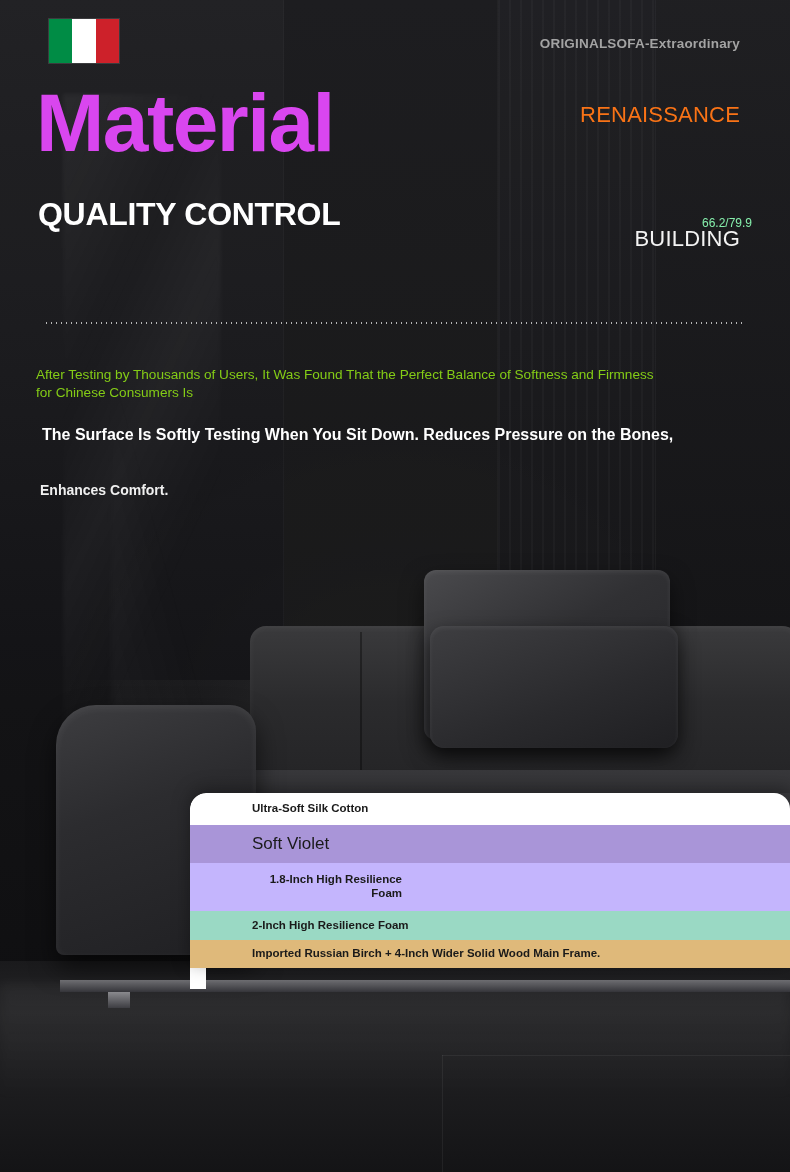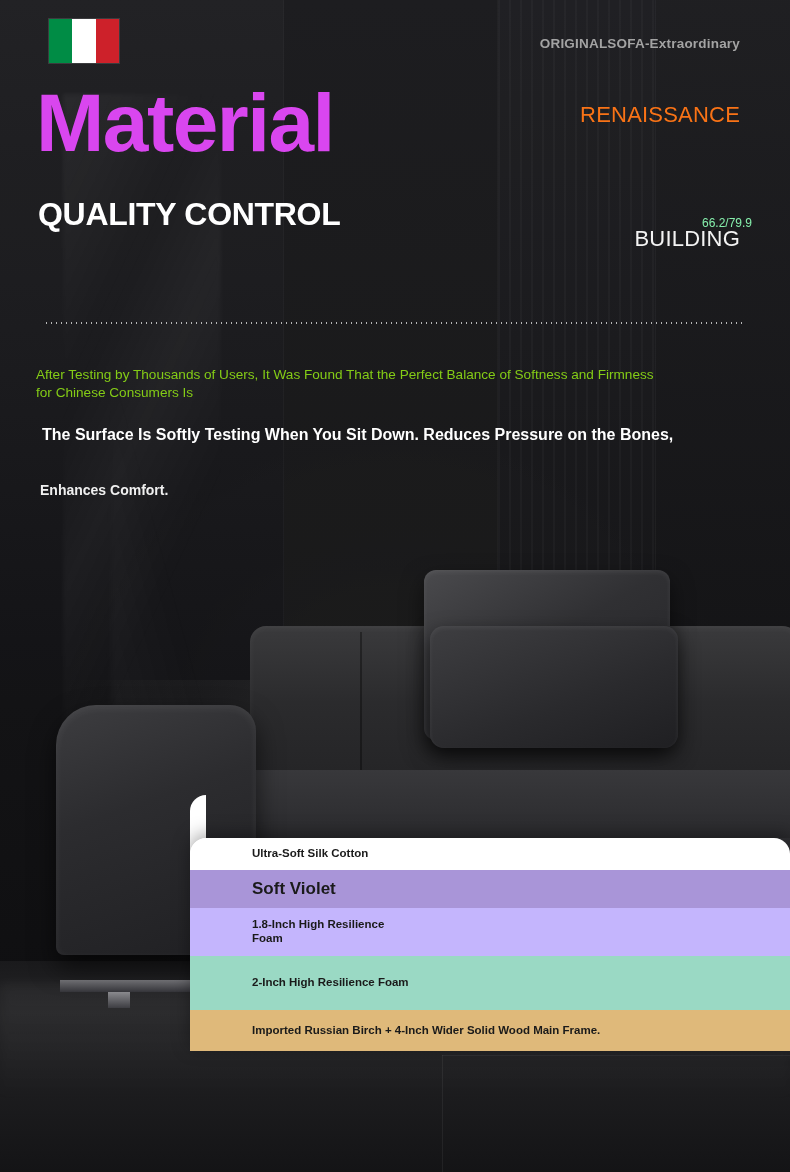--- a/index.html
+++ b/index.html
@@ -168,44 +168,45 @@
     position:absolute; left:42px; top:425px; width:700px;
     font-size:16px; font-weight:700; line-height:1.3; color:#ffffff;
   }
   .para-3 {
     position:absolute; left:40px; top:482px;
     font-size:14px; font-weight:600; color:#f0f0f0;
   }
 
   
   .layers {
-    position:absolute; left:190px; right:0; top:838px;
+    position:absolute; left:190px; right:0; top:793px;
     border-radius:16px 0 0 0;
     overflow:hidden;
     box-shadow:0 -4px 18px rgba(0,0,0,.35);
+    text-align:right;
   }
   .layer {
     position:relative;
     display:flex; align-items:center;
     padding-left:62px;
     color:#1a1a1a;
-    font-weight:700;
+    font-weight:400;
   }
   .layer-label { line-height:1.18; }
 
   .layer.l0 {
     height:32px; background:#ffffff;
     border-radius:16px 16px 0 0;
     font-size:11.5px; font-weight:600;
     padding-left:62px;
   }
   .layer.l1 { height:38px; background:#a995d8; font-size:17px; }
   .layer.l2 { height:48px; background:#c4b5fd; font-size:11.5px; font-weight:600; }
-  .layer.l3 { height:54px; background:#9ad9c4; font-size:11.5px; font-weight:600; }
-  .layer.l4 { height:41px; background:#dfb97a; font-size:11.5px; font-weight:600; }
+  .layer.l3 { height:29px; background:#9ad9c4; font-size:11.5px; font-weight:600; }
+  .layer.l4 { height:28px; background:#dfb97a; font-size:11.5px; font-weight:600; }
 
   .layers-left-cap {
     position:absolute; left:190px; top:795px; width:16px; height:194px;
     background:#ffffff; border-radius:16px 0 0 0;
   }
 </style>
 </head>
 <body>
 
 <div class="scene">

